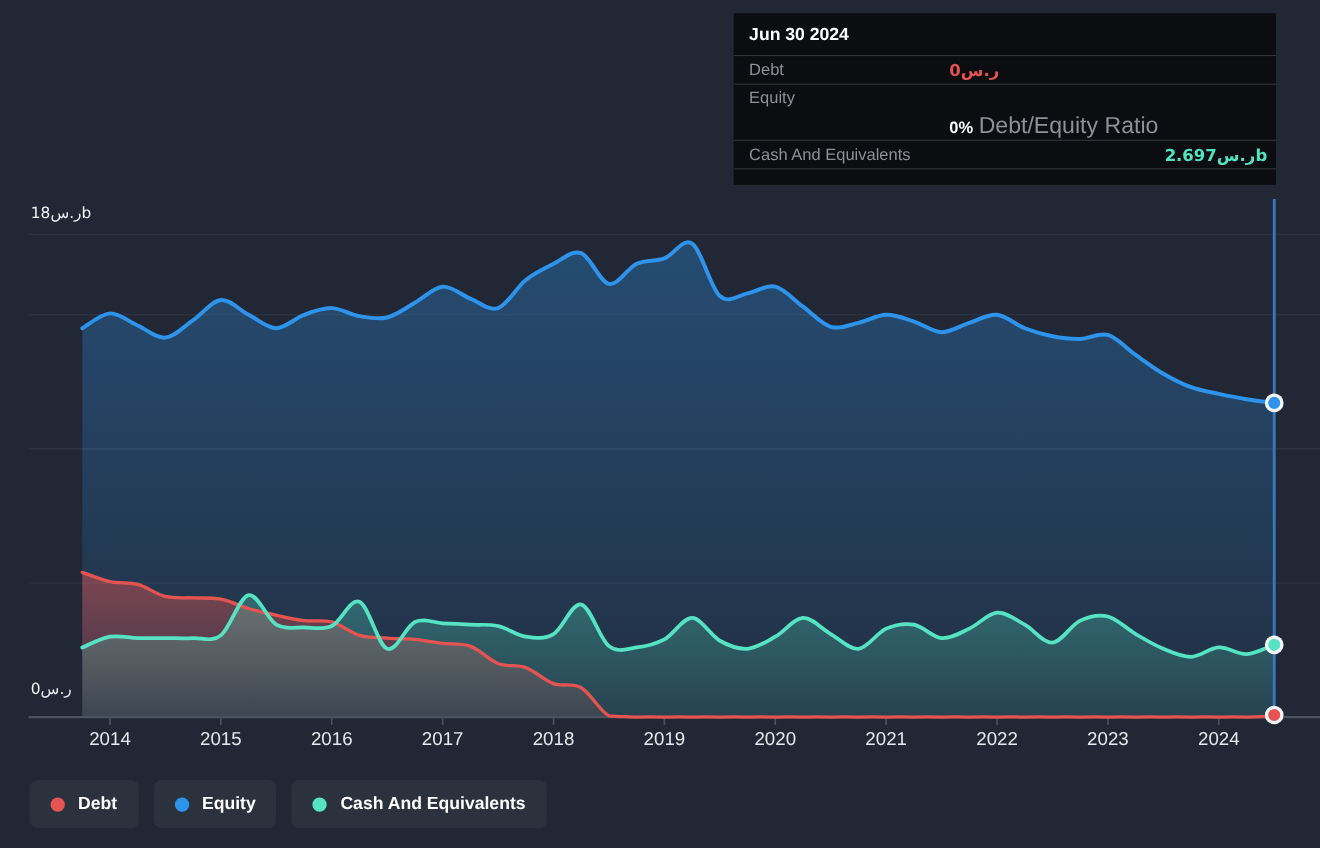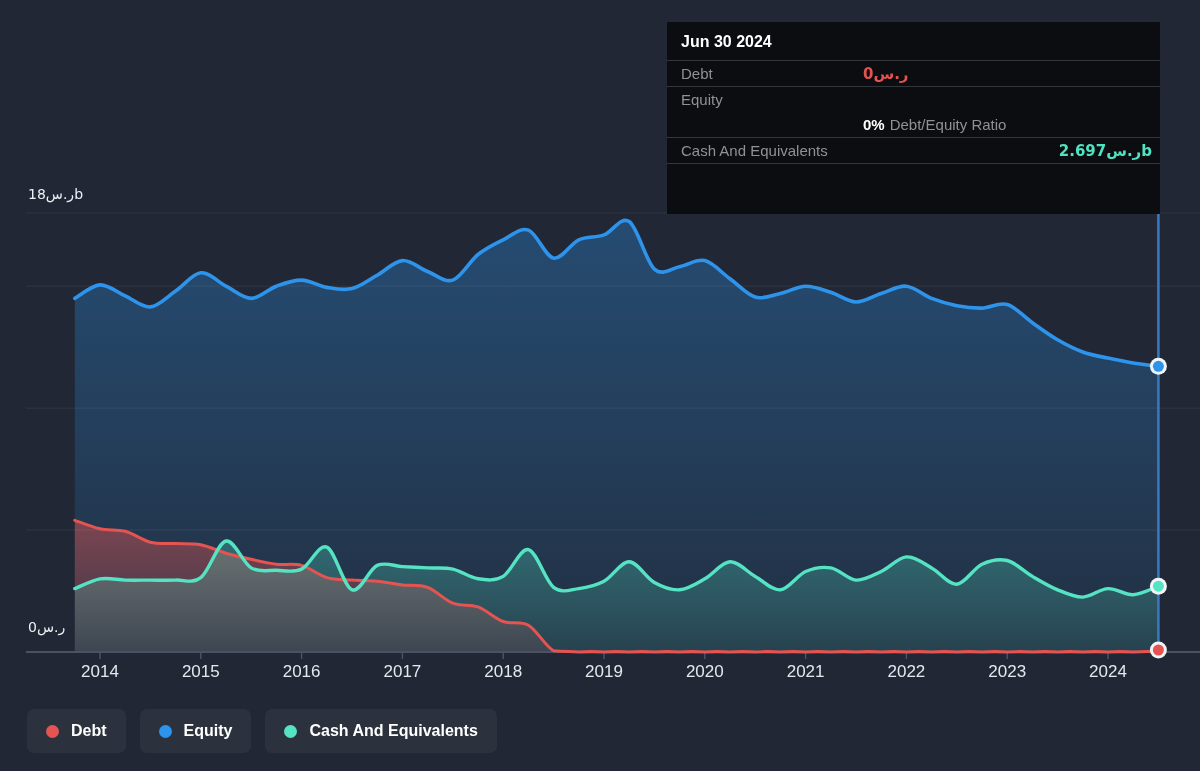--- a/index.html
+++ b/index.html
@@ -11,39 +11,39 @@
   .y-label{
     position:absolute;left:28px;color:#eef1f4;
     font-family:"DejaVu Sans",sans-serif;font-size:14px;font-weight:500;
     white-space:nowrap;
   }
   .y-label.top{top:186px;}
   .y-label.bottom{top:619px;}
 
   
   .tooltip{
-    position:absolute;left:667px;top:22px;width:493px;height:192px;
+    position:absolute;left:667px;top:12px;width:493px;height:156px;
     background:#0b0d10;box-sizing:border-box;z-index:3;
   }
   .tt-title{
     color:#ffffff;font-size:16px;font-weight:700;
     padding:11px 14px 9px 14px;border-bottom:1px solid #33363b;
   }
   .tt-row{
     display:grid;grid-template-columns:182px 1fr;align-items:center;
     height:25px;padding:0 8px 0 14px;
   }
   .tt-row.sep{border-bottom:1px solid #33363b;}
   .tt-label{color:#8d9298;font-size:15px;}
   .tt-value{
     font-family:"DejaVu Sans",sans-serif;font-size:15px;font-weight:700;
     white-space:nowrap;
   }
   .tt-ratio-val{color:#ffffff;font-size:15px;font-weight:700;}
-  .tt-ratio-label{color:#8d9298;font-size:15px;font-weight:400;margin-left:5px;}
+  .tt-ratio-label{color:#8d9298;font-size:21px;font-weight:400;margin-left:5px;}
 
   
   .legend{position:absolute;left:27px;top:709px;display:flex;gap:14px;z-index:2;}
   .chip{
     display:flex;align-items:center;height:44px;padding:0 19px;
     background:#2b323e;border:none;border-radius:7px;cursor:pointer;
     color:#ffffff;font-family:"Liberation Sans",sans-serif;
     font-size:16px;font-weight:600;
   }
   .chip .dot{width:13px;height:13px;border-radius:50%;margin-right:12px;flex:0 0 auto;}

